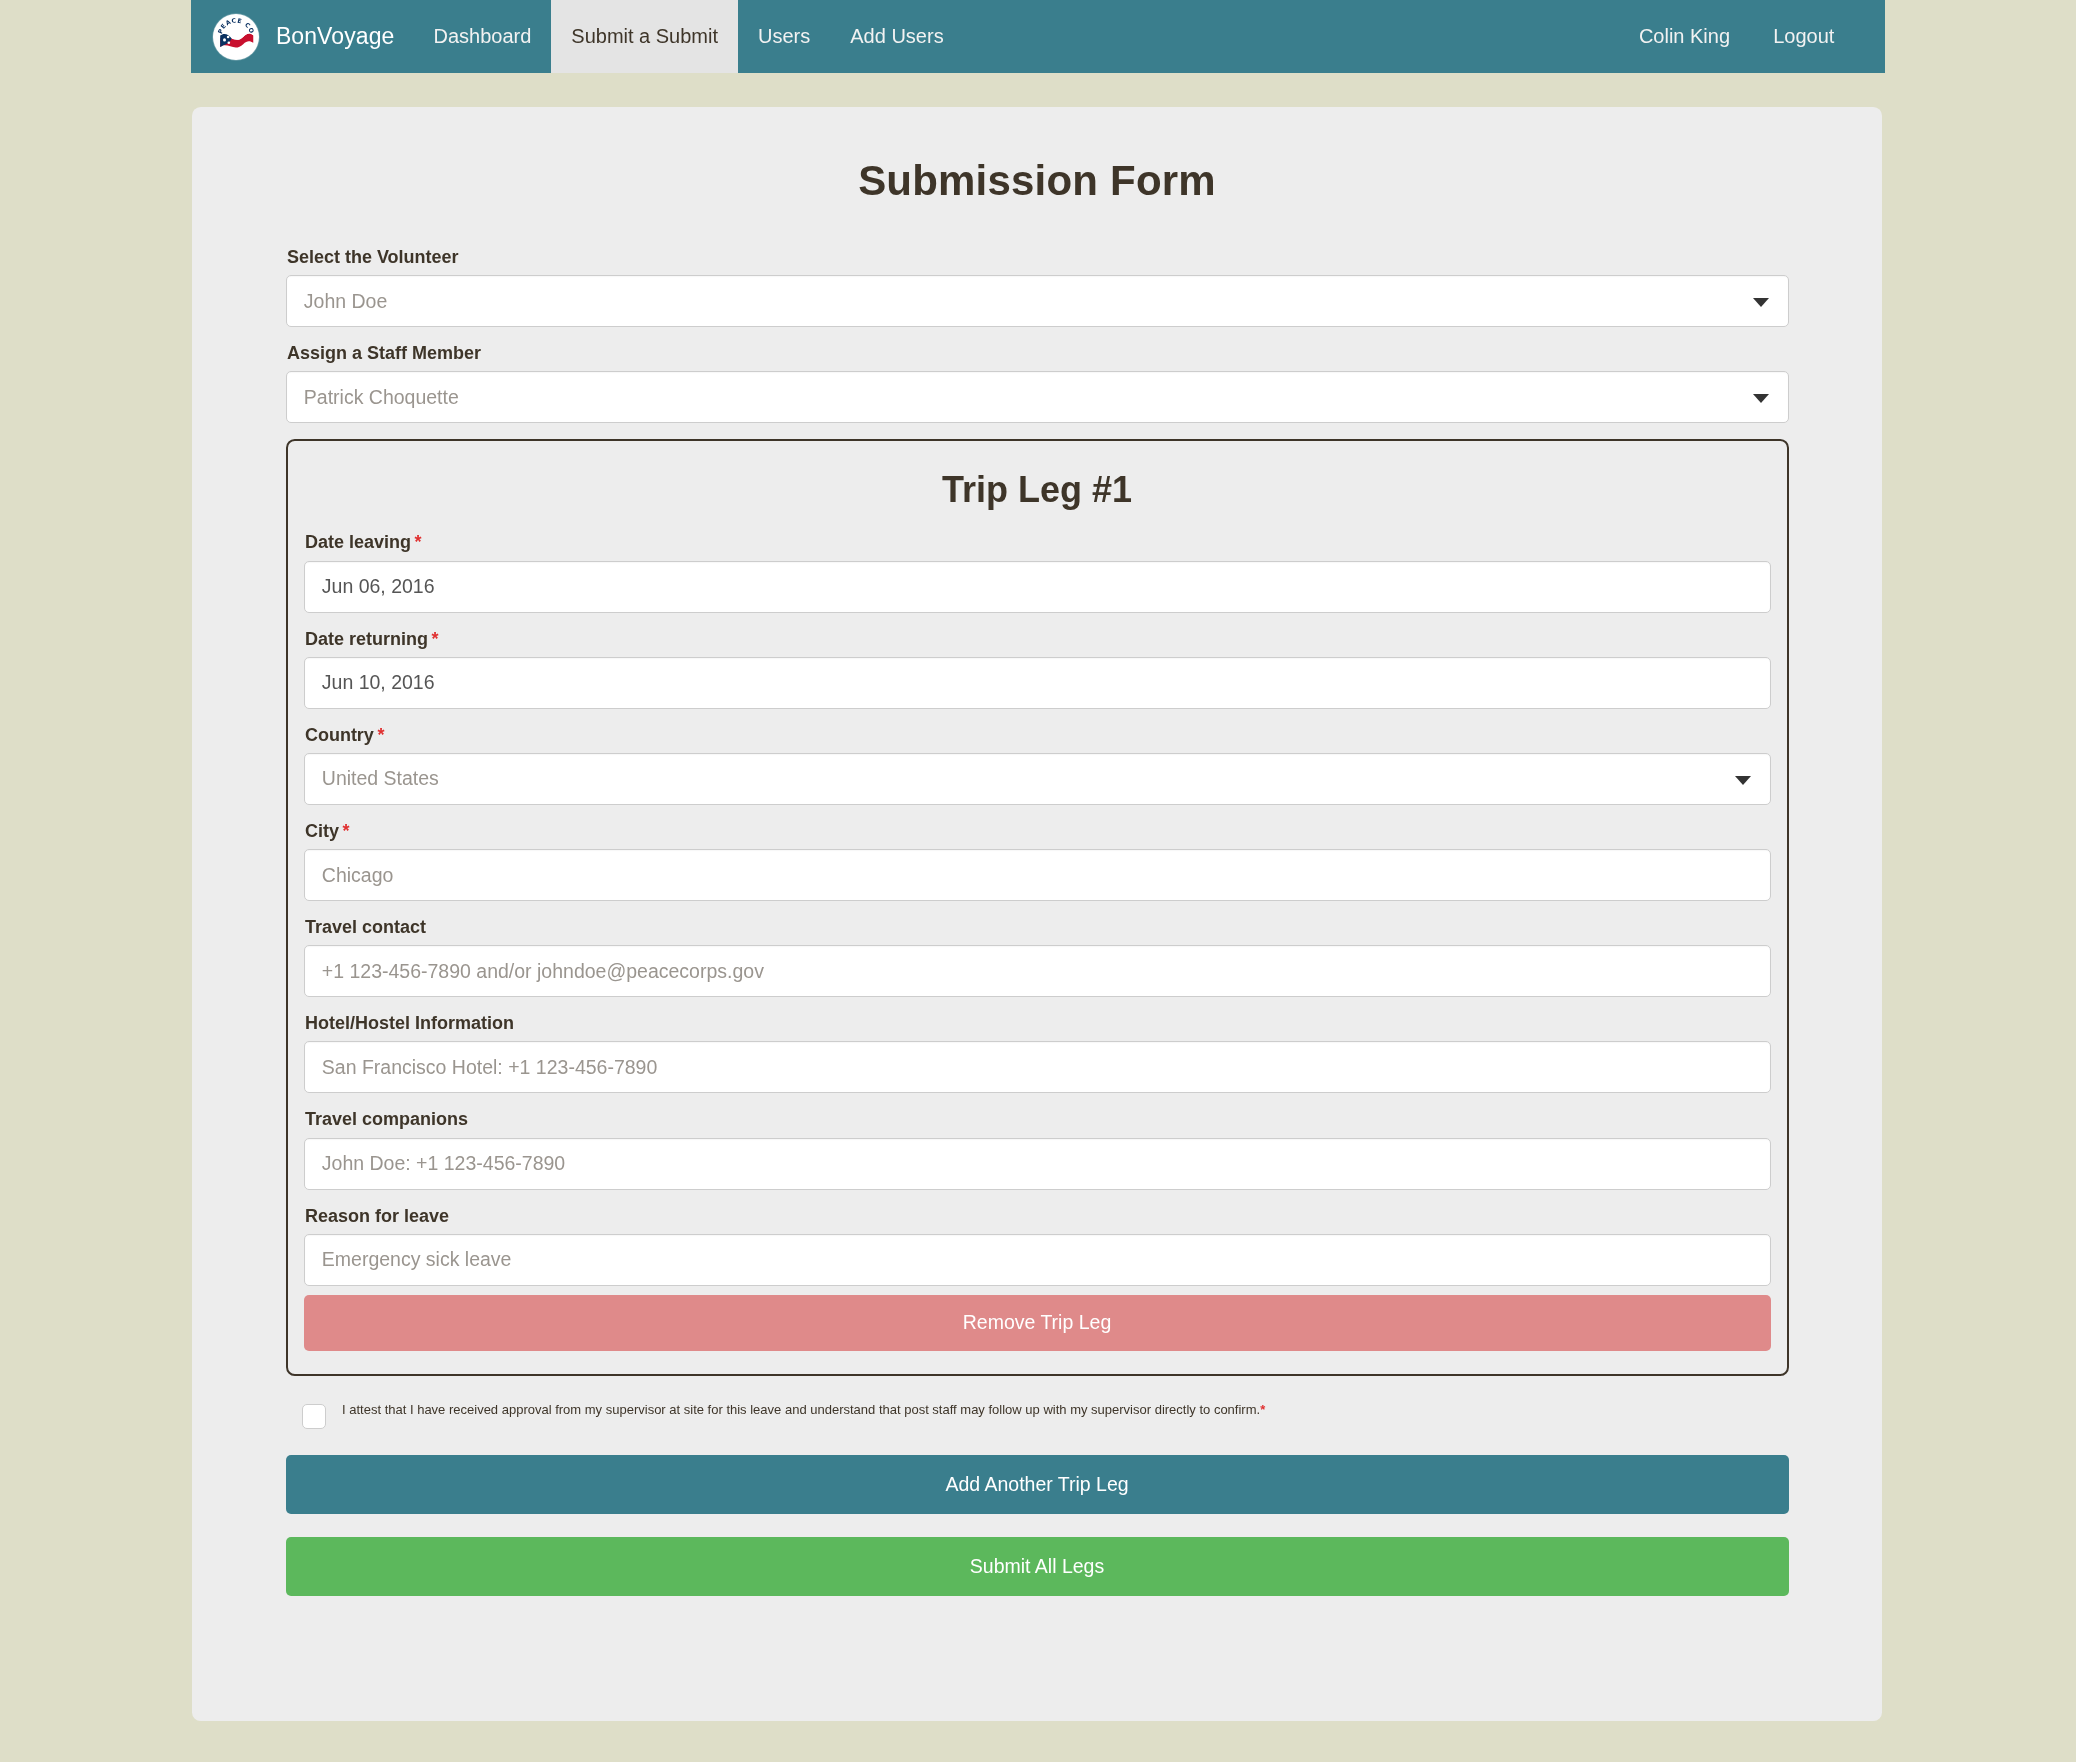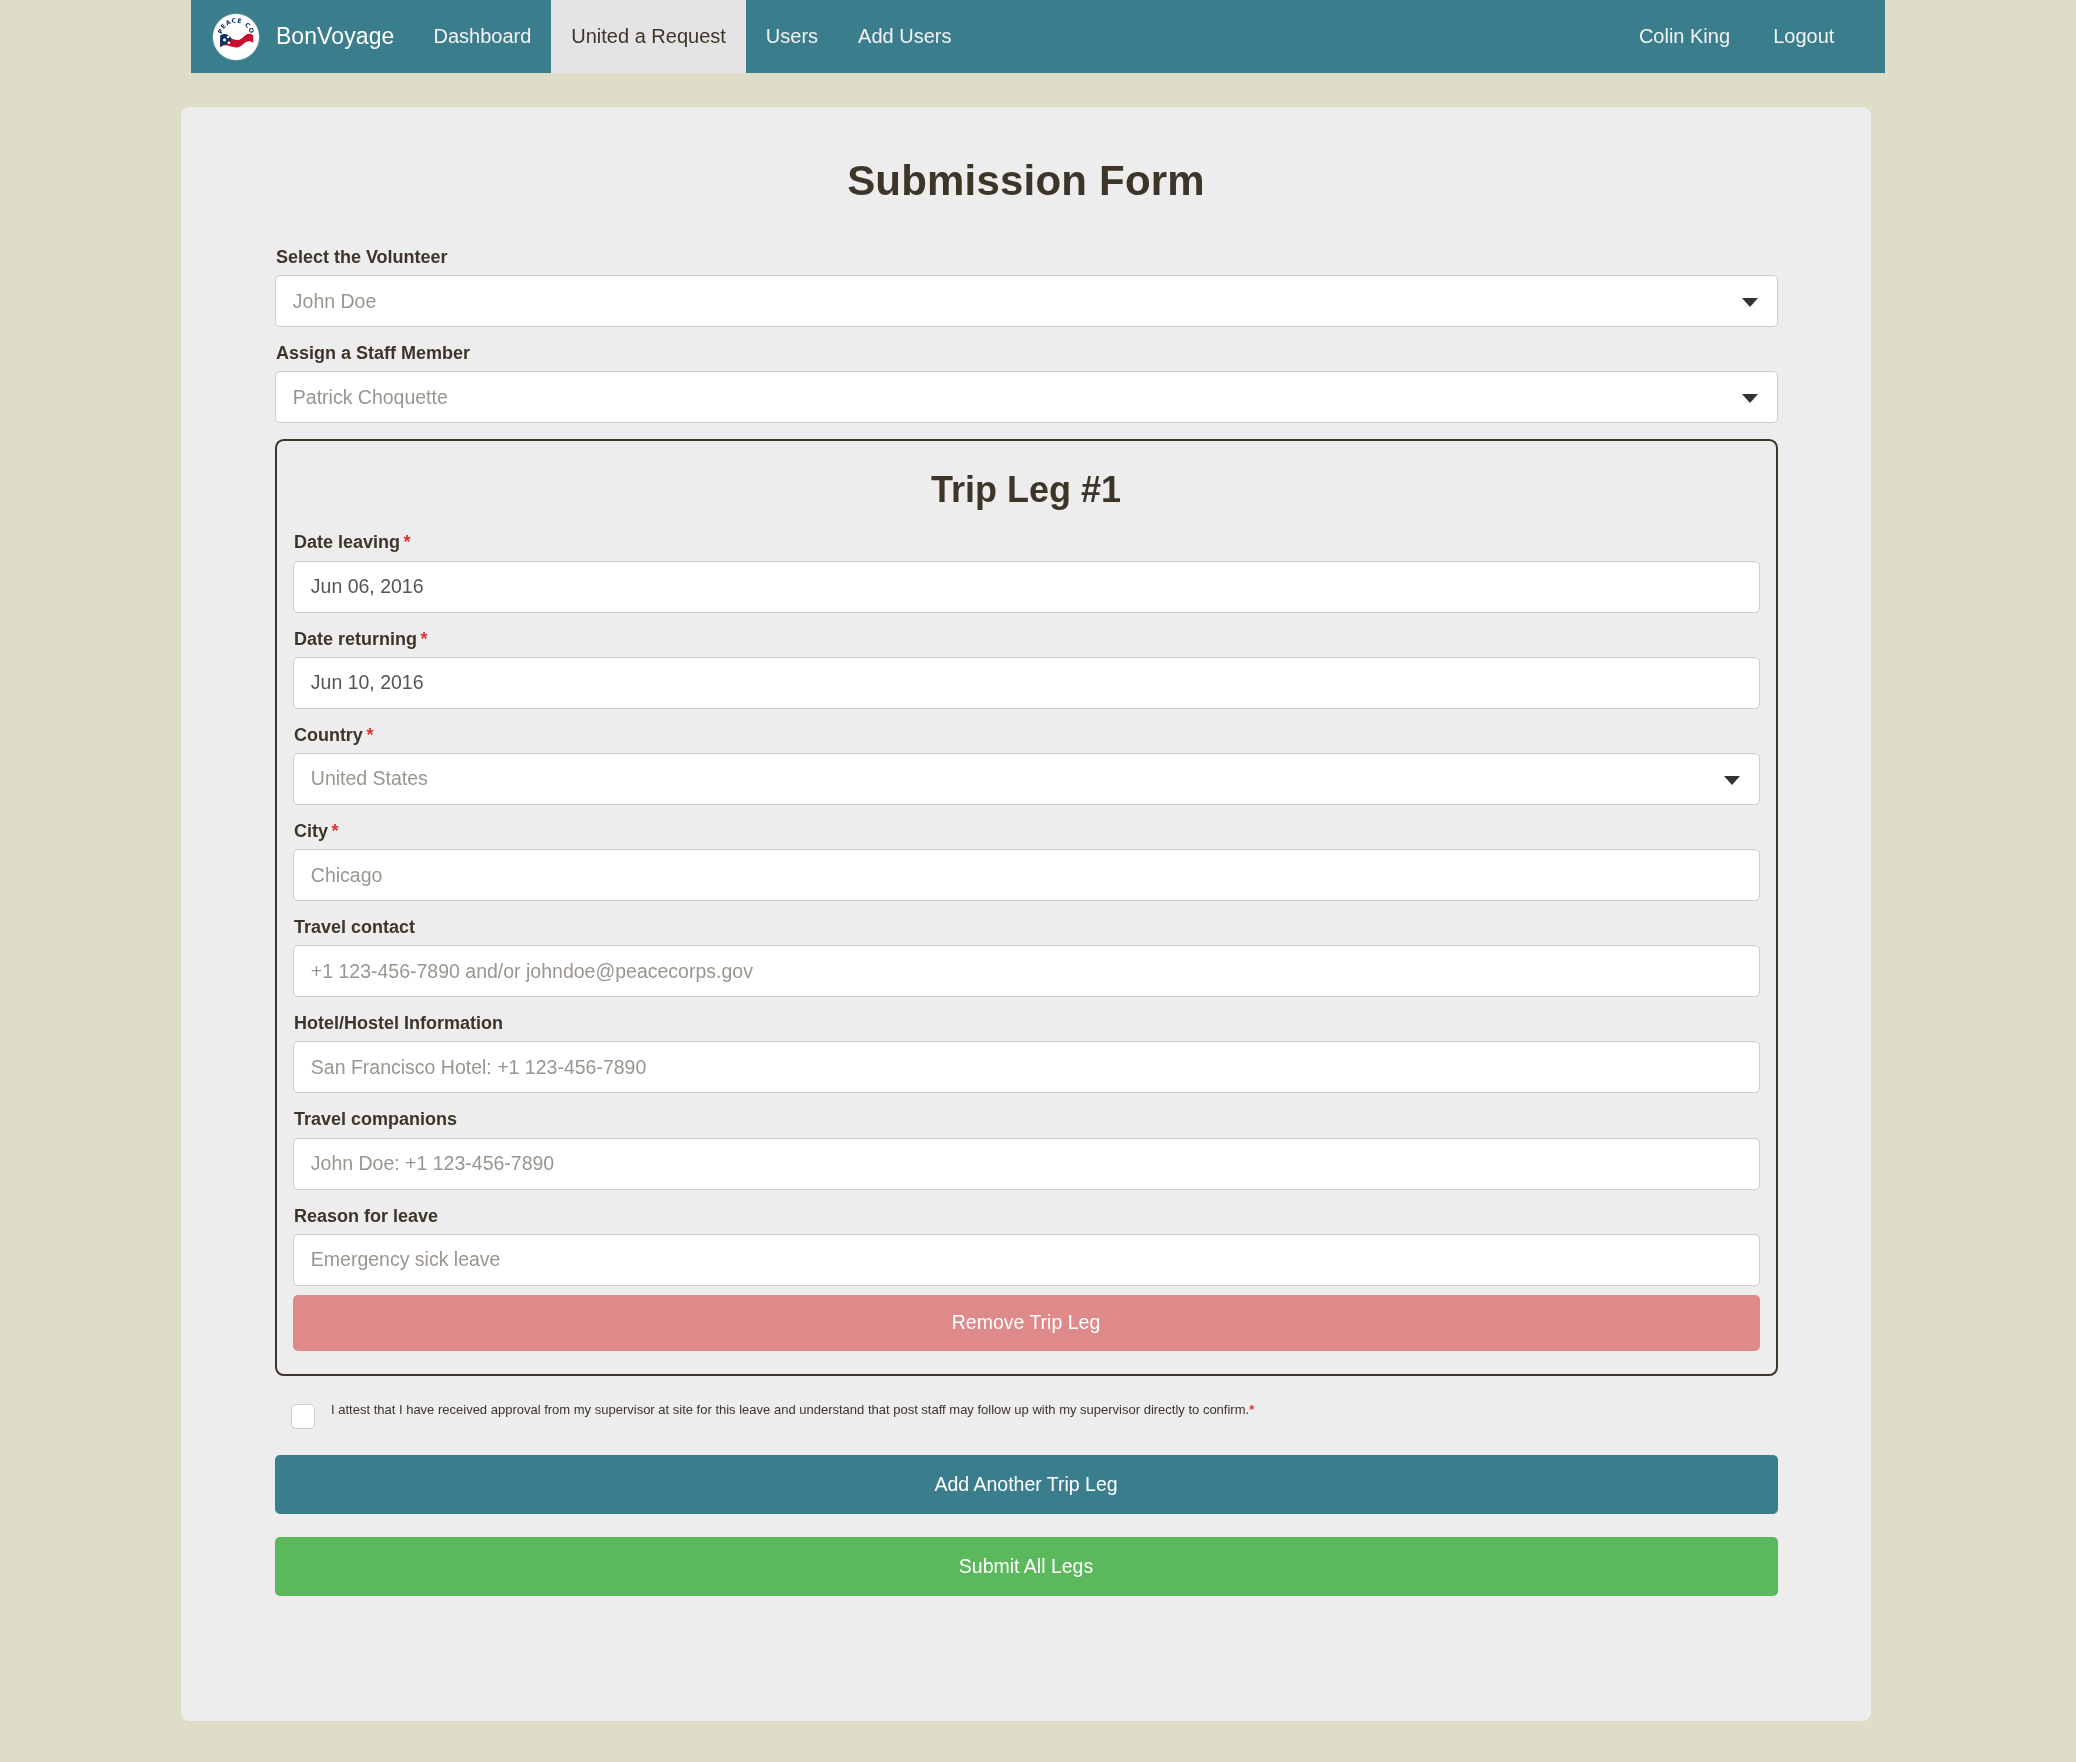--- a/index.html
+++ b/index.html
@@ -36,21 +36,21 @@
     display:flex; align-items:center; padding:0 20px;
     color:#f2f2f2; font-size:20px; white-space:nowrap; cursor:pointer;
     text-decoration:none;
   }
   .nav-item.active { background:#e4e4e4; color:#3e3529; }
   .nav-right { margin-left:auto; display:flex; align-items:stretch; padding-right:29px; }
   .nav-right .nav-item { padding:0 21.6px; }
 
   
   .page-card {
-    position:absolute; left:181px; top:107px;
+    position:absolute; left:192px; top:107px;
     width:1690px; height:1614px;
     background:#ededed; border-radius:8.7px;
   }
   .inner { width:1503px; margin:0 auto; padding-top:50px; }
 
   .page-title {
     text-align:center; font-size:42px; font-weight:700;
     color:#3e3529; margin:0 0 42px 0; letter-spacing:0.2px;
   }
 
@@ -143,21 +143,21 @@
           </g>
           <path id="pcarc" d="M12 32 A20 20 0 0 1 52 32" fill="none"></path>
           <text font-family="DejaVu Sans, sans-serif" font-size="8.5" font-weight="bold" fill="#0a3161" letter-spacing="1">
             <textPath href="#pcarc" startOffset="6%">PEACE CORPS</textPath>
           </text>
         </svg>
       </span>
       <span class="brand-name">BonVoyage</span>
     </div>
     <a class="nav-item">Dashboard</a>
-    <a class="nav-item active">United a Request</a>
+    <a class="nav-item active">Submit a Submit</a>
     <a class="nav-item">Users</a>
     <a class="nav-item">Add Users</a>
   </div>
   <div class="nav-right">
     <a class="nav-item">Colin King</a>
     <a class="nav-item">Logout</a>
   </div>
 </div>
 
 <div class="page-card">

